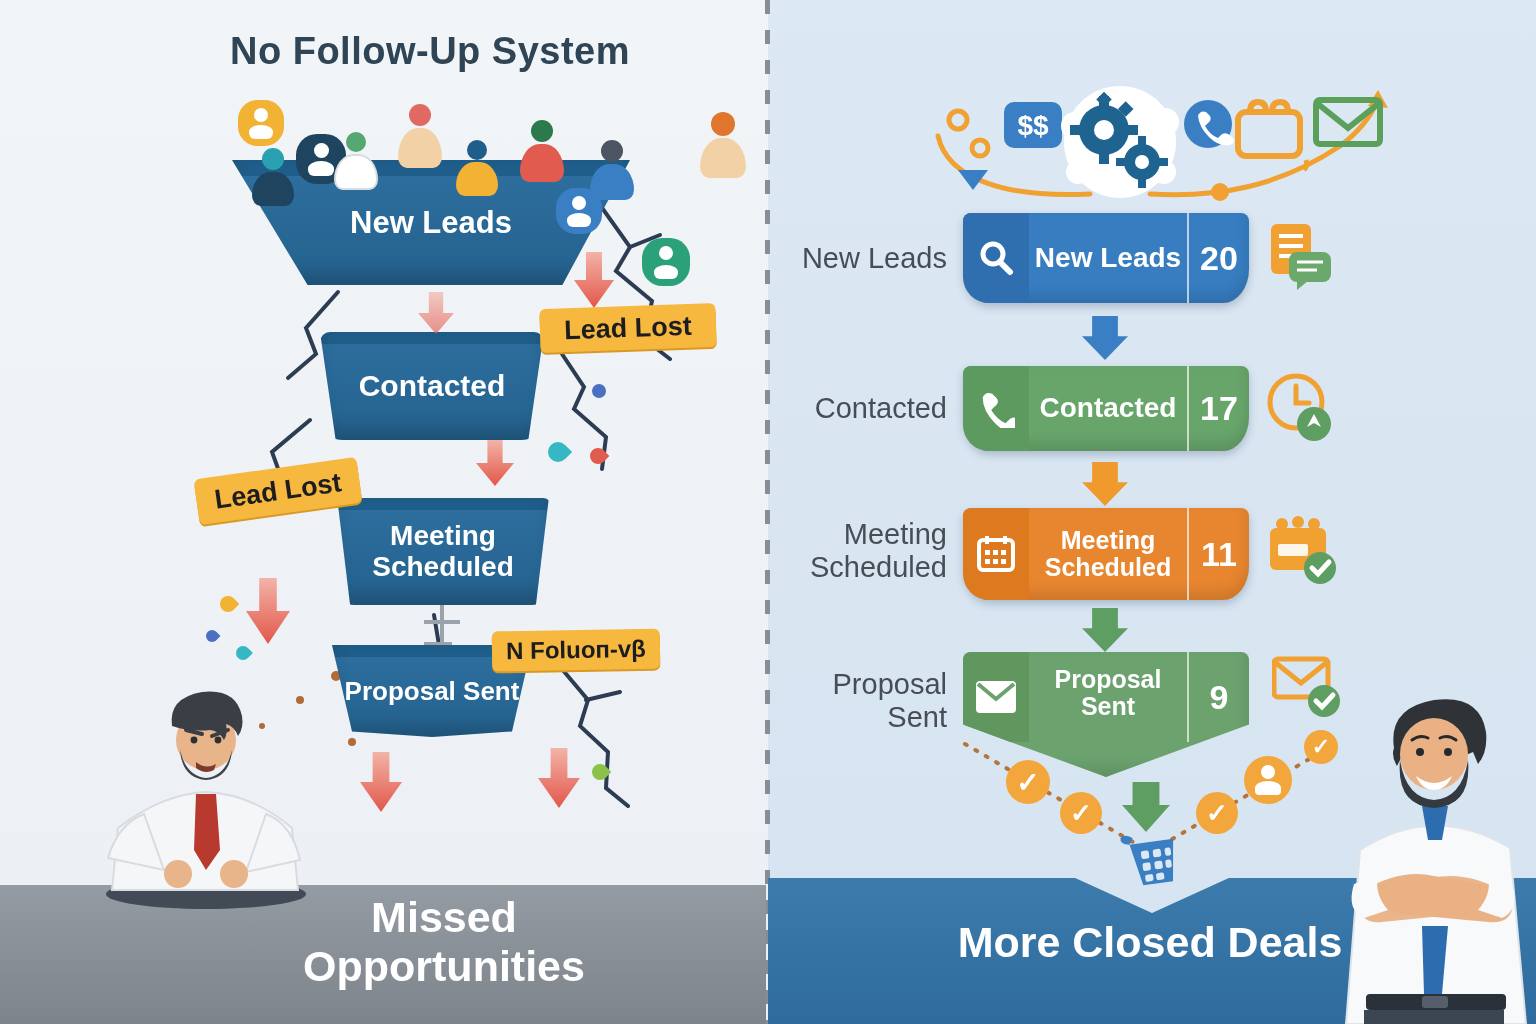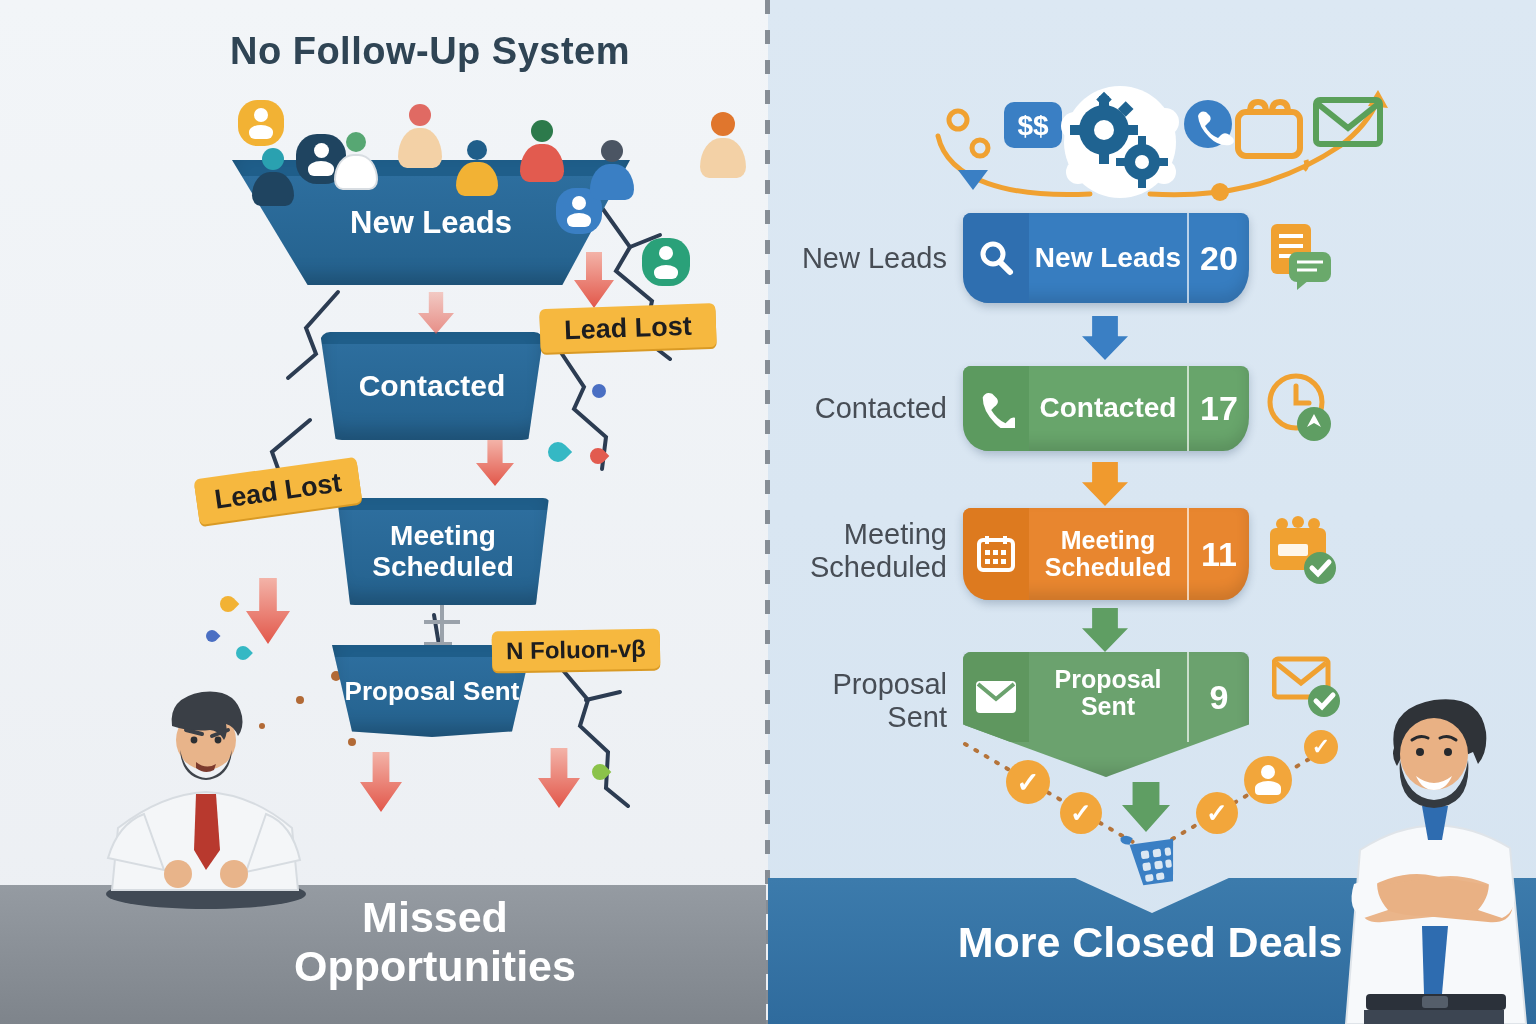--- a/index.html
+++ b/index.html
@@ -47,21 +47,21 @@
 
   
   .person .p-head{border-radius:50%;margin:0 auto;}
   .person .p-body{border-radius:50% 50% 10px 10px/80% 80% 12px 12px;margin-top:2px;}
   .bubble{border-radius:42%;position:relative;display:flex;align-items:center;justify-content:center;}
   .bubble .b-head{background:#fff;border-radius:50%;position:absolute;}
   .bubble .b-body{background:#fff;border-radius:50% 50% 6px 6px;position:absolute;}
 
   
   .band-left{left:0;top:885px;width:766px;height:139px;background:linear-gradient(180deg,#959ba2,#7e848b);}
-  .band-left-text{left:230px;top:893px;width:410px;color:#fff;font-weight:bold;font-size:43px;
+  .band-left-text{left:239px;top:893px;width:410px;color:#fff;font-weight:bold;font-size:43px;
     text-align:center;line-height:1.15;}
   .band-right{left:768px;top:878px;width:768px;height:146px;
     background:linear-gradient(180deg,#3c7bac,#2f6b9d);
     clip-path:polygon(0 0,40% 0,50% 24%,60% 0,100% 0,100% 100%,0 100%);}
   .band-right-text{left:930px;top:918px;width:440px;color:#fff;font-weight:bold;font-size:43px;text-align:center;}
 
   
   .side-label{width:175px;color:#474d55;font-size:29px;text-align:right;line-height:1.15;}
   .banner{display:flex;align-items:stretch;color:#fff;border-radius:8px 8px 26px 26px/8px 8px 34px 34px;
     box-shadow:0 4px 8px rgba(30,60,90,.25), inset 0 -8px 14px rgba(0,0,0,.12);}

